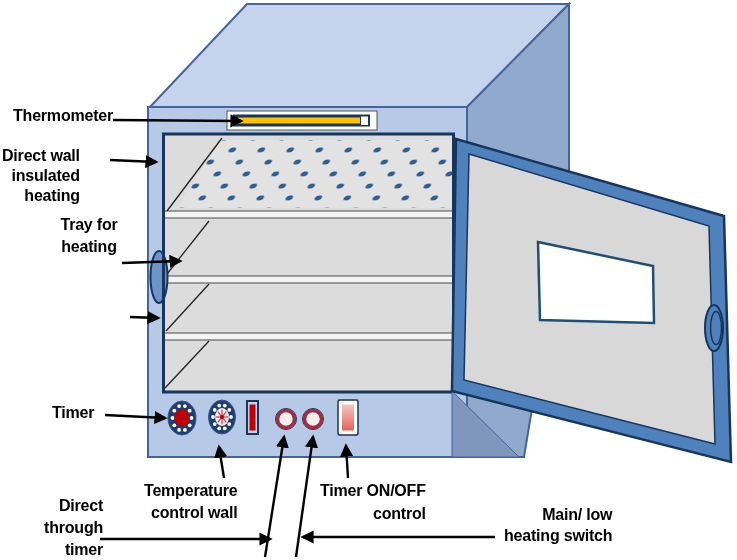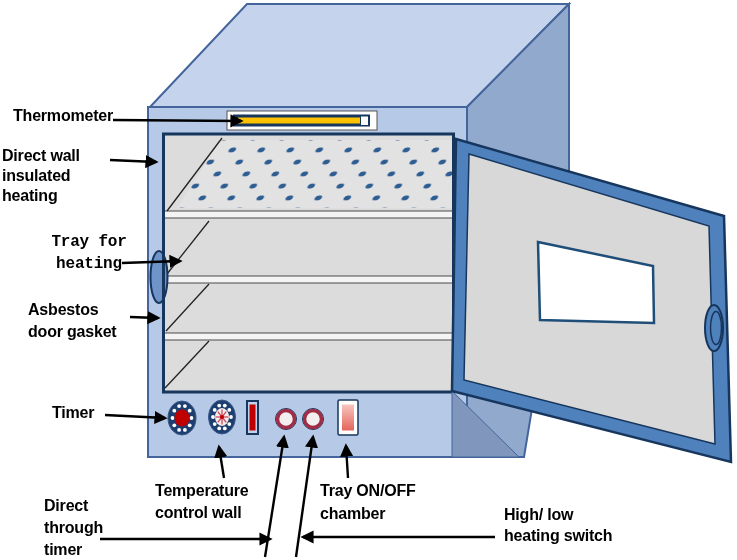--- a/index.html
+++ b/index.html
@@ -12,20 +12,21 @@
   }
   #scene{position:absolute;left:0;top:0;}
   .label{
     position:absolute;
     font-weight:bold;
     font-size:16px;
     line-height:21px;
     color:#000;
     letter-spacing:-0.2px;
     white-space:nowrap;
+    text-align:right;
   }
   .label span{display:block;}
   .lh20 span{line-height:20px;}
   .lh22 span{line-height:22px;}
   .lh23 span{line-height:23px;}
   .center{text-align:center;}
 </style>
 </head>
 <body>
 
@@ -192,48 +193,44 @@
 <div class="label" style="left:13px;top:105px;">
   <span>Thermometer</span>
 </div>
 
 <div class="label lh20" style="left:2px;top:146px;">
   <span>Direct wall</span>
   <span>insulated</span>
   <span>heating</span>
 </div>
 
-<div class="label lh22 center" style="left:47px;top:231px;width:84px;font-family:Liberation Mono, monospace;">
+<div class="label lh22 center" style="left:47px;top:214px;width:84px;">
   <span>Tray for</span>
   <span>heating</span>
 </div>
 
-<div class="label lh22" style="left:28px;top:299px;">
-  <span>Asbestos</span>
-  <span>door gasket</span>
-</div>
 
 <div class="label" style="left:52px;top:402px;">
   <span>Timer</span>
 </div>
 
-<div class="label lh22" style="left:144px;top:480px;margin-left:11px;">
+<div class="label lh22" style="left:144px;top:480px;">
   <span>Temperature</span>
   <span>control wall</span>
 </div>
 
 <div class="label lh23" style="left:320px;top:479px;">
-  <span>Tray ON/OFF</span>
-  <span>chamber</span>
+  <span>Timer ON/OFF</span>
+  <span>control</span>
 </div>
 
 <div class="label lh22" style="left:44px;top:495px;">
   <span>Direct</span>
   <span>through</span>
   <span>timer</span>
 </div>
 
 <div class="label" style="left:504px;top:504px;">
-  <span>High/ low</span>
+  <span>Main/ low</span>
   <span>heating switch</span>
 </div>
 
 </div>
 
 </body></html>

